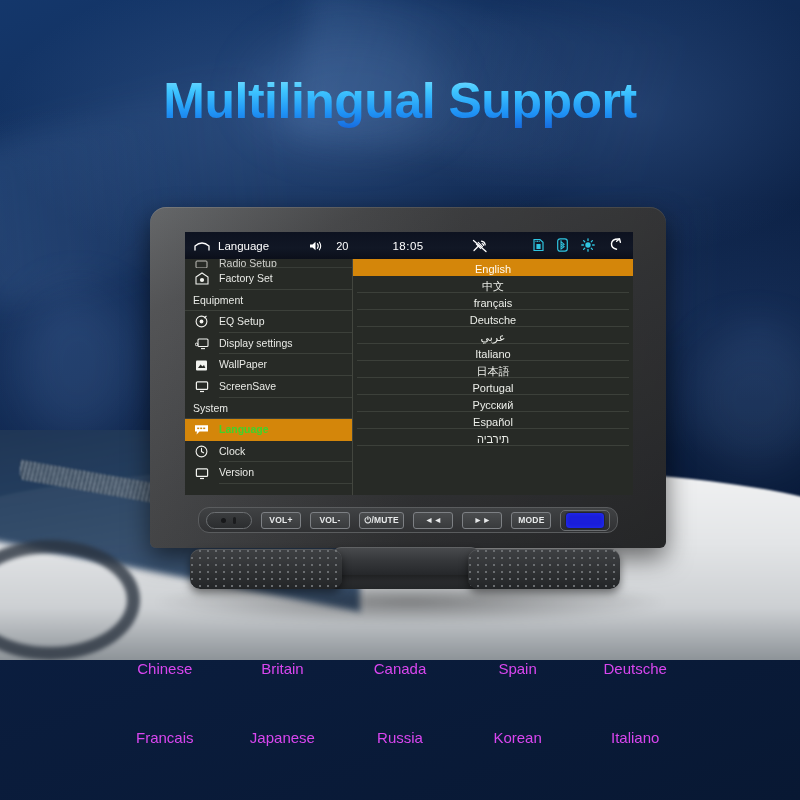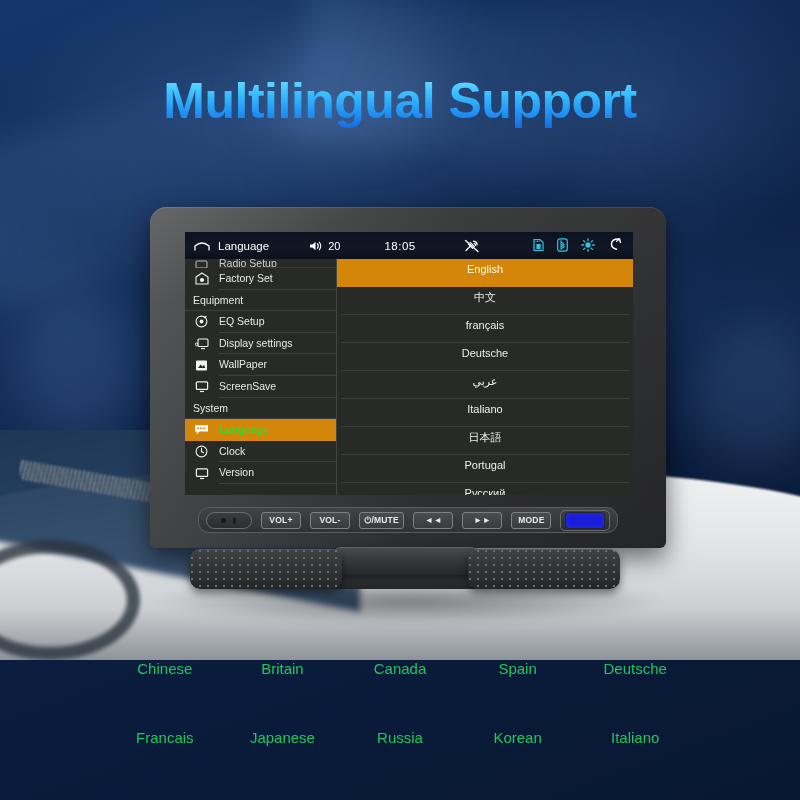--- a/index.html
+++ b/index.html
@@ -114,33 +114,33 @@
   .statusbar {
     position: relative;
     height: 27px;
     background: linear-gradient(180deg,#0d1220 0%, #111725 60%, #0b0f1a 100%);
     color: #ffffff;
     display: flex; align-items: center;
     font-size: 11px;
   }
   .sb-home { margin-left: 9px; display: flex; align-items: center; }
   .sb-title { margin-left: 8px; font-size: 11.5px; }
-  .sb-vol { margin-left: 40px; display: flex; align-items: center; gap: 5px; }
+  .sb-vol { margin-left: 40px; display: flex; align-items: center; gap: 13px; }
   .sb-vol-num { font-size: 11px; }
   .sb-time { margin-left: 44px; font-size: 11.5px; letter-spacing: .5px; }
   .sb-gps { margin-left: 48px; display: flex; align-items: center; }
   .sb-right { margin-left: auto; margin-right: 9px; display: flex; align-items: center; gap: 13px; }
   .ic-cyan { color: #2fc5e0; }
   .ic-white { color: #ffffff; }
 
   .screen-body { display: flex; height: 236px; }
 
   
   .sidebar {
-    width: 152px; background: #272a26;
+    width: 168px; background: #272a26;
     border-right: 1px solid #43463f;
     position: relative; overflow: hidden;
   }
   .menu-row {
     display: flex; align-items: center;
     height: 21.6px; padding-left: 8px;
     color: #e9eae6; font-size: 10.5px;
     position: relative;
   }
   .menu-row .m-icon {
@@ -160,21 +160,21 @@
     height: 21.6px; line-height: 21.6px;
     padding-left: 8px; color: #e9eae6; font-size: 10.5px;
     border-bottom: 1px solid #3c403a;
   }
   .menu-row.active { background: #d4860a; }
   .menu-row.active .m-label { color: #3fd42a; border-bottom-color: transparent; font-weight: bold; }
 
   
   .langlist { flex: 1; background: #272a26; overflow: hidden; }
   .lang-row {
-    height: 28px; line-height: 21.55px;
+    height: 17px; line-height: 21.55px;
     text-align: center; color: #eceee9; font-size: 11px;
     border-bottom: 1px solid #3c403a;
     margin: 0 4px;
   }
   .lang-row.selected {
     background: #d4860a; color: #fffaf0;
     border-bottom-color: #d4860a;
     margin: 0; 
   }
 
@@ -238,22 +238,22 @@
     position: absolute; left: 130px; top: 20px; width: 172px; height: 22px;
     border-radius: 6px;
     background: linear-gradient(180deg,#3b3d40,#232527);
   }
 
   
   .lang-grid {
     position: absolute; left: 120px; top: 660px; width: 560px;
   }
   .lang-grid-row {
-    display: flex; justify-content: center;
-    color: #22c55e; font-size: 15px; gap: 28px;
+    display: flex; justify-content: space-between;
+    color: #d946ef; font-size: 15px; gap: 28px;
   }
   .lang-grid-row + .lang-grid-row { margin-top: 52px; }
   .lang-grid-cell { width: 112px; text-align: center; }
 </style>
 </head>
 <body>
 
 <div id="page">
 
   <div class="bg-photo"></div>

